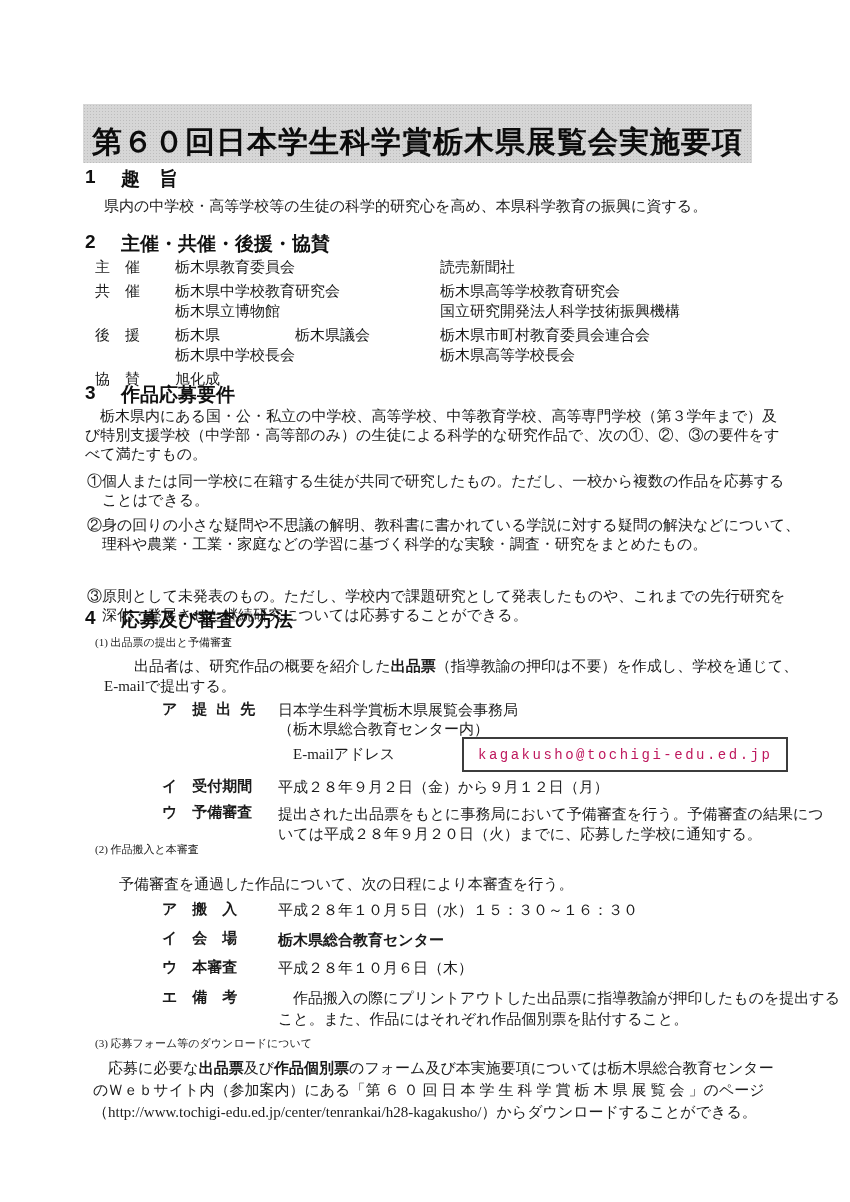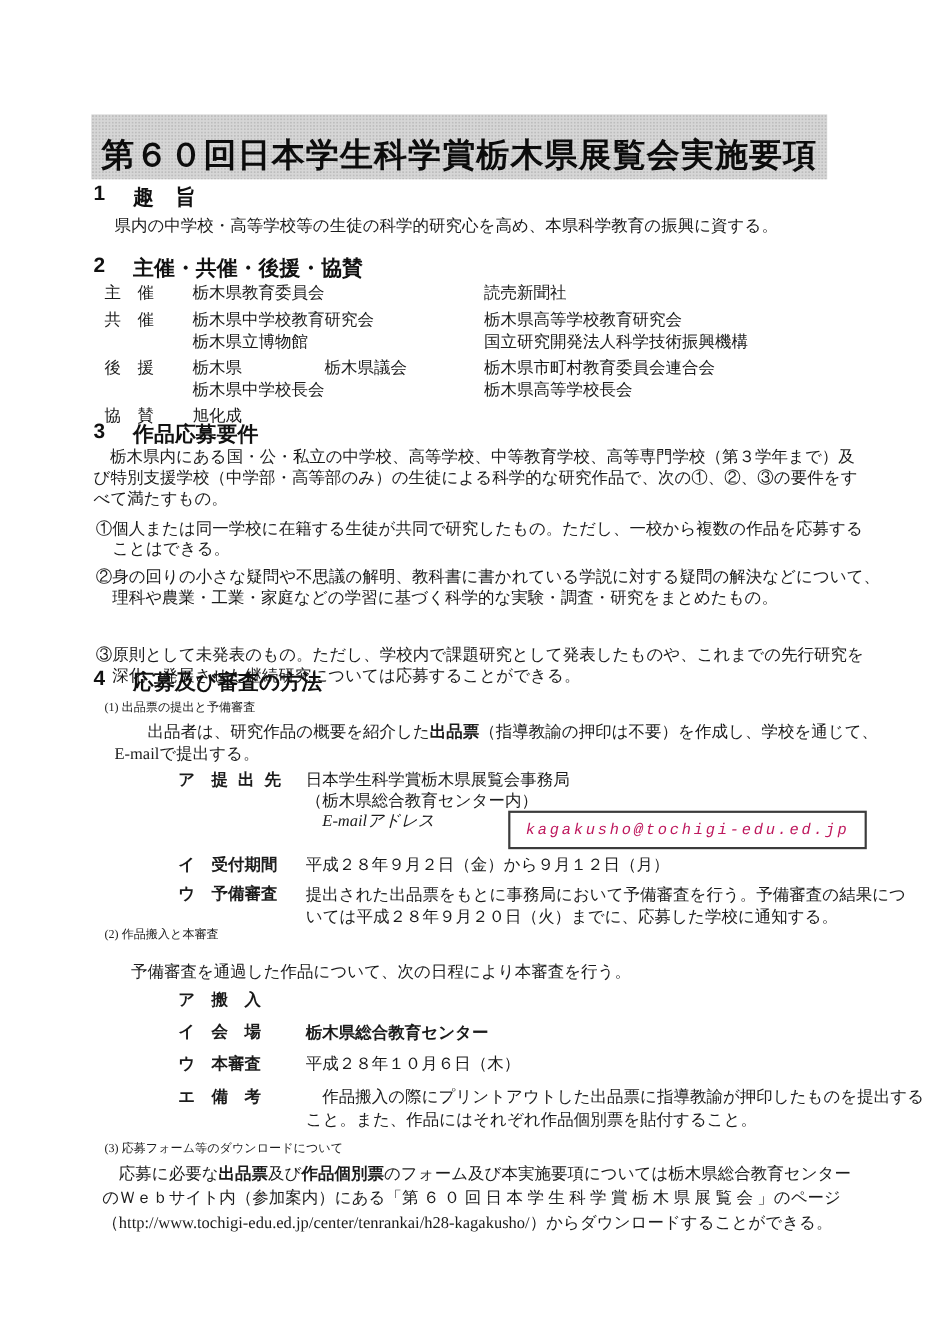--- a/index.html
+++ b/index.html
@@ -89,21 +89,21 @@
   .pos-rowE2{left:119px; top:988px; line-height:21px;}
 
   .gb{ 
     font-family:"Liberation Sans","DejaVu Sans",sans-serif;
     font-weight:bold;
   }
   .spaced{letter-spacing:4px;}
 
   
   .pos-email{left:293px; top:737px;}
-  .emailrow{display:flex; align-items:flex-start;font-style:italic;}
+  .emailrow{display:flex; align-items:center;}
   .elabel{display:inline-block; width:169px;}
   .ebox{
     display:inline-flex; align-items:center; justify-content:center;
     border:2px solid #3c3c3c;
     height:31px;
     padding:0 14px;
     background:#fff;
   }
   .ebox span{
     font-family:"Liberation Mono","DejaVu Sans Mono",monospace;
@@ -212,20 +212,21 @@
     <span class="s4val">
       <div>提出された出品票をもとに事務局において予備審査を行う。予備審査の結果につ</div>
       <div>いては平成２８年９月２０日（火）までに、応募した学校に通知する。</div>
     </span>
   </div>
 
   <div class="abs subhead pos-sub2">(2) 作品搬入と本審査</div>
   <div class="abs bodytext pos-p2">予備審査を通過した作品について、次の日程により本審査を行う。</div>
   <div class="abs s4row pos-rowA2">
     <span class="s4lbl">ア　搬　入</span>
+    <span class="s4val">平成２８年１０月５日（水）１５：３０～１６：３０</span>
   </div>
   <div class="abs s4row pos-rowI2">
     <span class="s4lbl">イ　会　場</span>
     <span class="s4val gb">栃木県総合教育センター</span>
   </div>
   <div class="abs s4row pos-rowU2">
     <span class="s4lbl">ウ　本審査</span>
     <span class="s4val">平成２８年１０月６日（木）</span>
   </div>
   <div class="abs s4row pos-rowE2">

